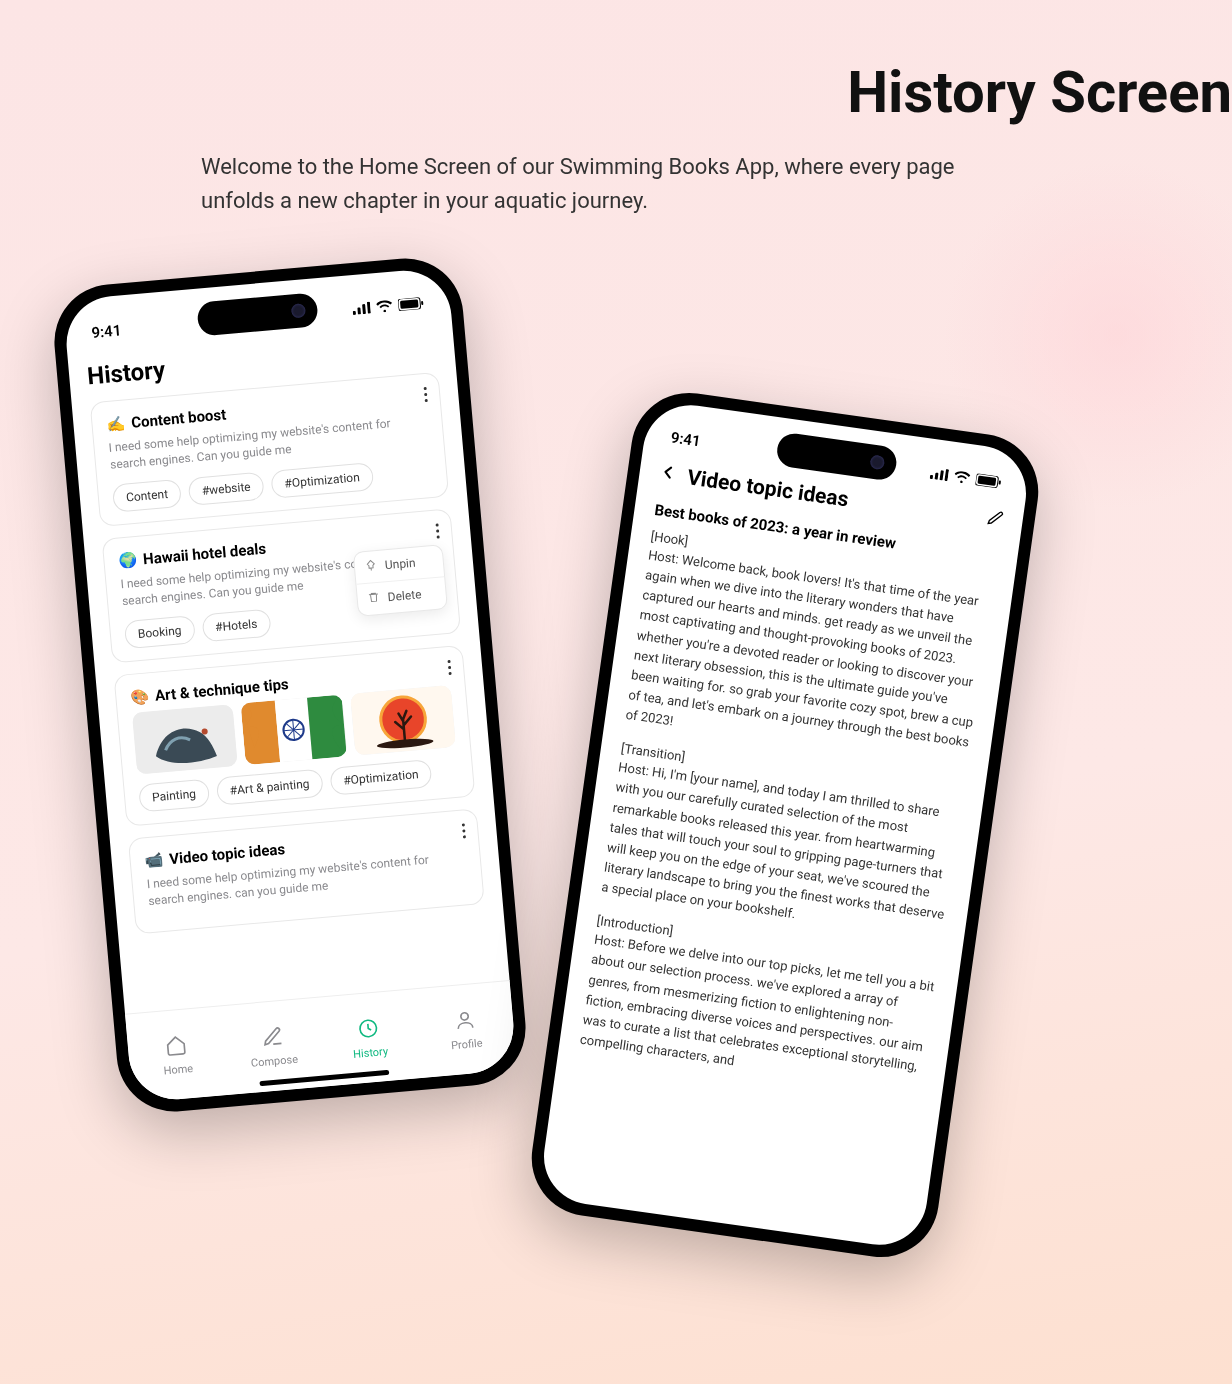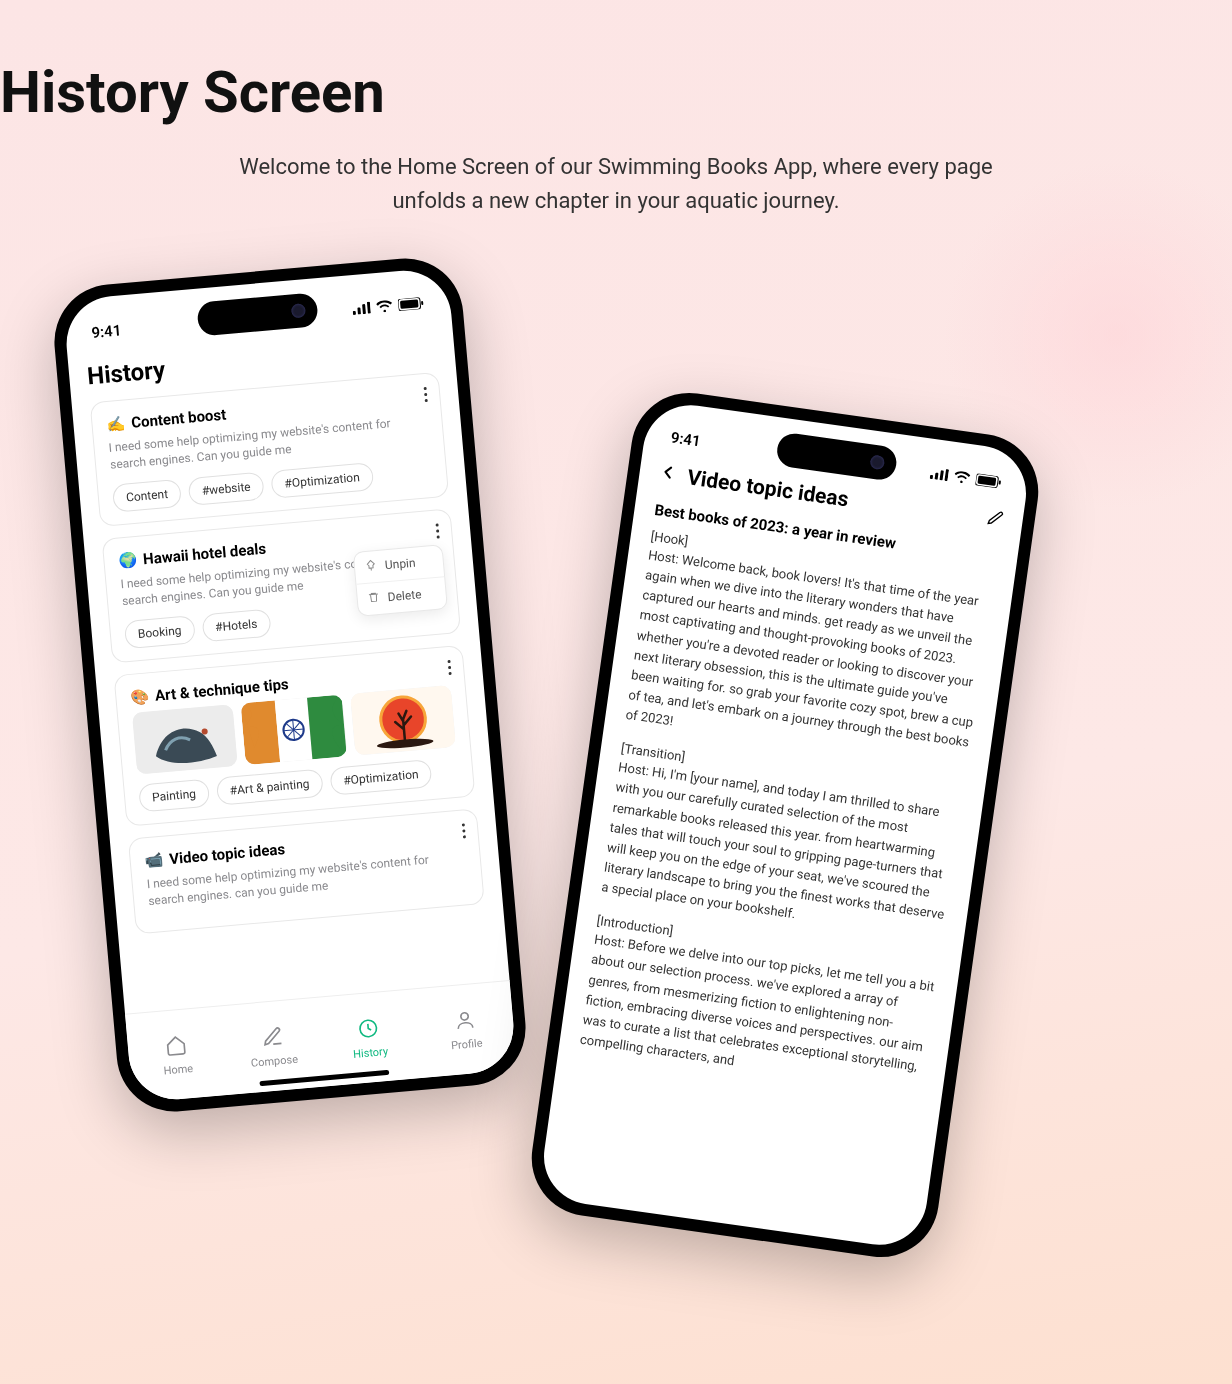--- a/index.html
+++ b/index.html
@@ -14,28 +14,28 @@
   .bg-circle {
     position: absolute;
     right: -60px;
     top: 160px;
     width: 350px;
     height: 350px;
     border-radius: 50%;
     background: radial-gradient(circle, rgba(255,210,215,0.55) 0%, rgba(255,210,215,0) 70%);
   }
   .page-title {
-    text-align: left;
+    text-align: right;
     font-size: 58px;
     font-weight: 700;
     color: #111;
     margin-top: 58px;
   }
   .page-subtitle {
-    text-align: center;
+    text-align: left;
     font-size: 22px;
     color: #333;
     max-width: 830px;
     margin: 24px auto 0;
     line-height: 1.55;
   }
 
   
   .phone {
     position: absolute;

